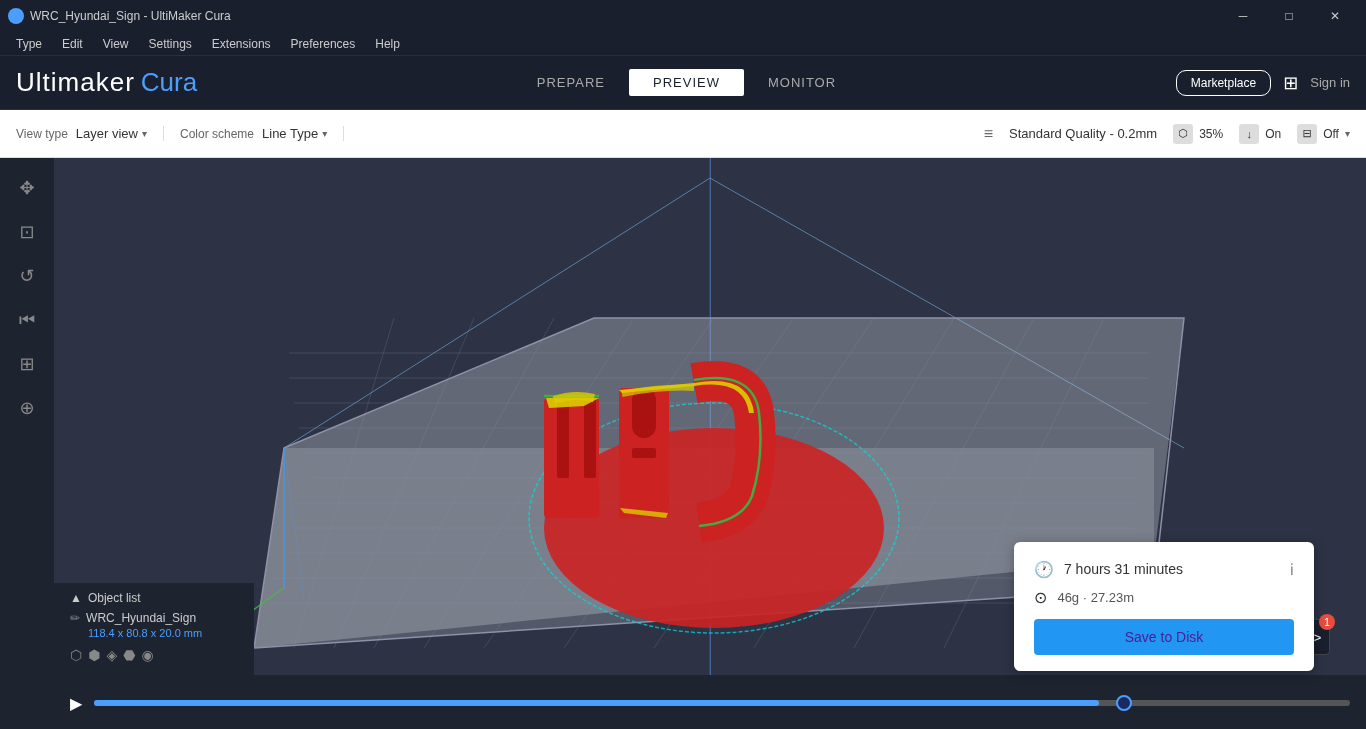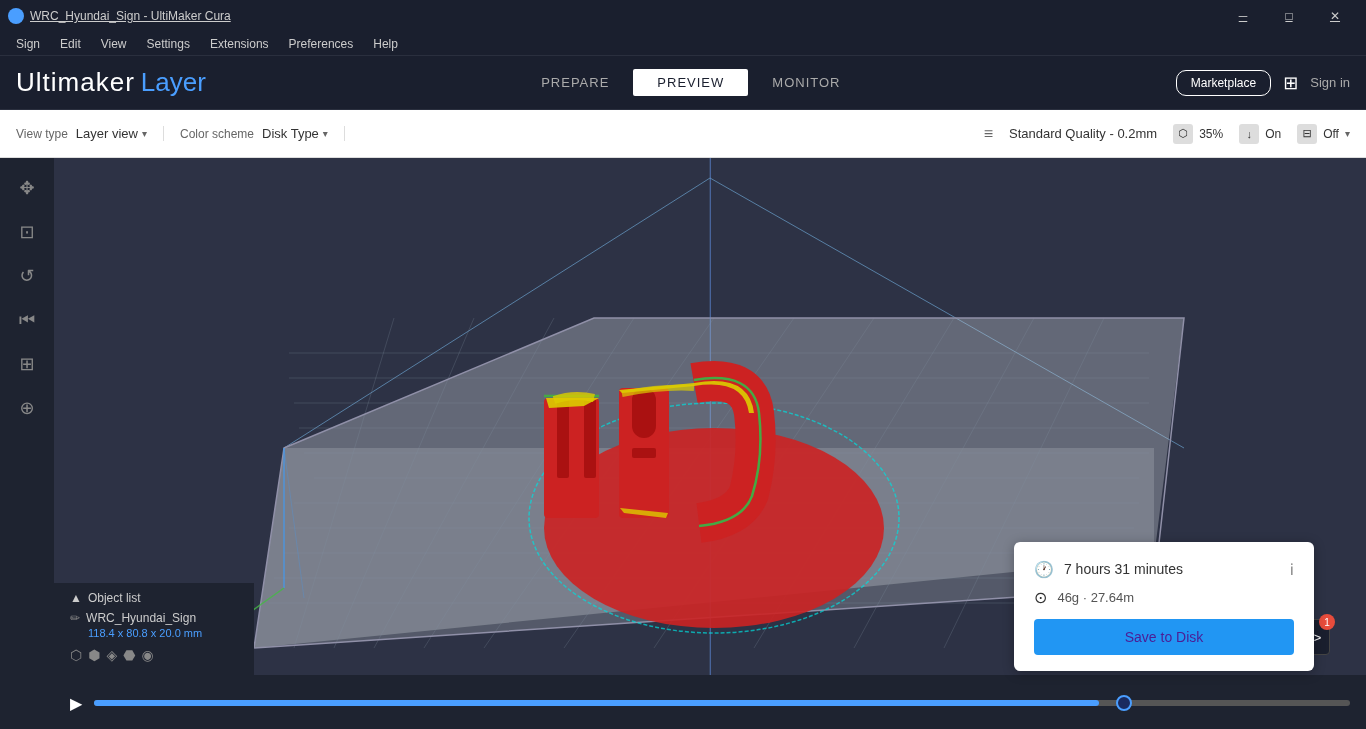--- a/index.html
+++ b/index.html
@@ -8,21 +8,20 @@
     
     #titlebar {
       background: #1a1f2e;
       height: 32px;
       display: flex;
       align-items: center;
       padding: 0 8px;
       color: #ccc;
       font-size: 12px;
       user-select: none;
-      text-decoration: underline;
     }
     #titlebar .app-icon { width: 16px; height: 16px; margin-right: 6px; background: #4a9eff; border-radius: 50%; flex-shrink: 0; }
     #titlebar .title { flex: 1; }
     #titlebar .win-controls { display: flex; gap: 0; }
     #titlebar .win-btn {
       width: 46px; height: 32px; display: flex; align-items: center; justify-content: center;
       color: #ccc; cursor: pointer; font-size: 12px;
     }
 
     
@@ -274,33 +273,33 @@
   <div class="app-icon"></div>
   <span class="title">WRC_Hyundai_Sign - UltiMaker Cura</span>
   <div class="win-controls">
     <div class="win-btn">─</div>
     <div class="win-btn">□</div>
     <div class="win-btn close">✕</div>
   </div>
 </div>
 
 <div id="menubar">
-  <span>Sign</span>
+  <span>Type</span>
   <span>Edit</span>
   <span>View</span>
   <span>Settings</span>
   <span>Extensions</span>
   <span>Preferences</span>
   <span>Help</span>
 </div>
 
 <div id="header">
   <div id="logo">
     <span class="ultimaker">Ultimaker</span>
-    <span class="cura">Layer</span>
+    <span class="cura">Cura</span>
   </div>
   <div id="nav">
     <button class="nav-btn">PREPARE</button>
     <button class="nav-btn active">PREVIEW</button>
     <button class="nav-btn">MONITOR</button>
   </div>
   <div id="header-right">
     <button class="marketplace-btn">Marketplace</button>
     <span class="grid-icon">⊞</span>
     <span class="signin-btn">Sign in</span>
@@ -311,21 +310,21 @@
   <div class="toolbar-group">
     <span class="toolbar-label">View type</span>
     <div class="toolbar-select">
       <span>Layer view</span>
       <span class="chevron">▾</span>
     </div>
   </div>
   <div class="toolbar-group">
     <span class="toolbar-label">Color scheme</span>
     <div class="toolbar-select">
-      <span>Disk Type</span>
+      <span>Line Type</span>
       <span class="chevron">▾</span>
     </div>
   </div>
   <div class="toolbar-right">
     <span class="settings-sliders">≡</span>
     <div class="quality-btn">
       <span>Standard Quality - 0.2mm</span>
     </div>
     <div class="toggle-group">
       <div class="toggle-icon">⬡</div>
@@ -459,18 +458,18 @@
   </div>
 
   <div id="info-panel">
     <div class="info-row">
       <span class="info-icon">🕐</span>
       <span class="info-text">7 hours 31 minutes</span>
       <span class="info-detail-btn">ℹ</span>
     </div>
     <div class="info-row">
       <span class="info-icon">⊙</span>
-      <span class="info-sub">46g · 27.64m</span>
+      <span class="info-sub">46g · 27.23m</span>
     </div>
     <button class="save-btn">Save to Disk</button>
   </div>
 
 </div>
 
 </body></html>

